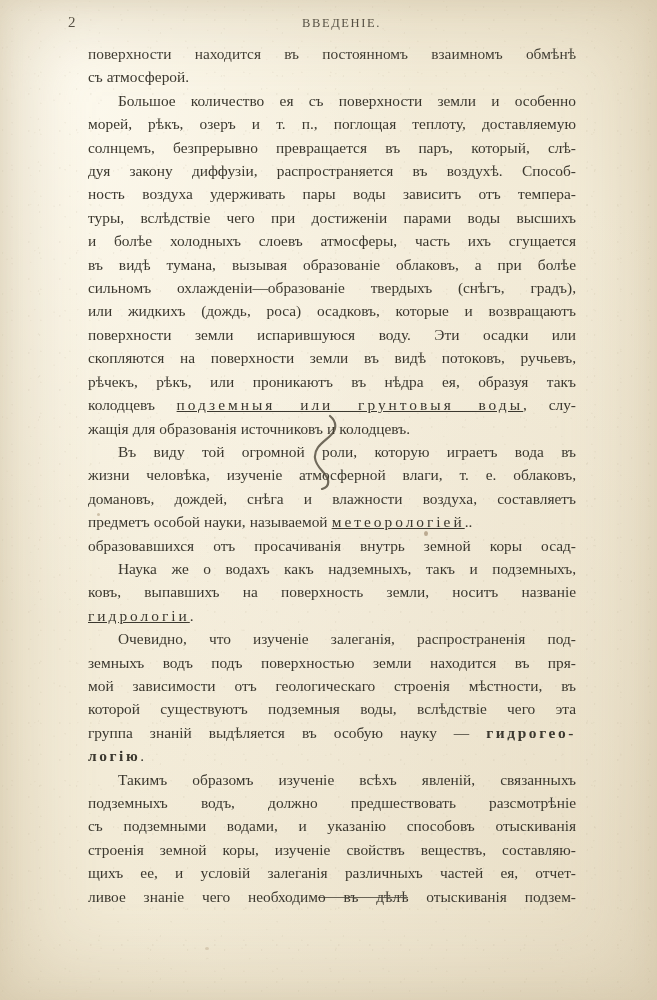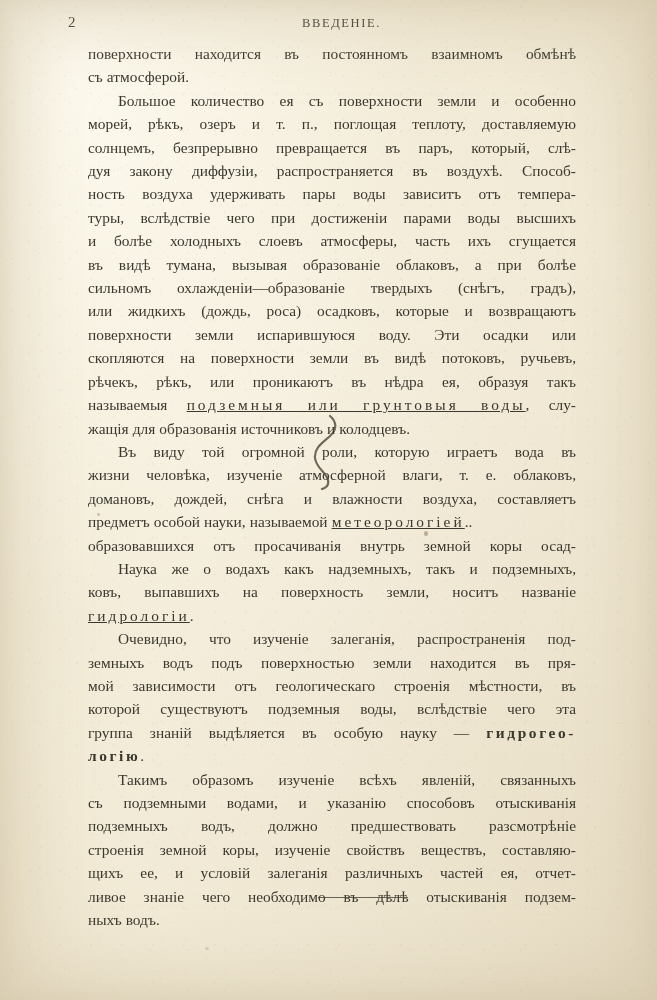--- a/index.html
+++ b/index.html
@@ -158,21 +158,21 @@
       <span class="ln j">дуя закону диффузіи, распространяется въ воздухѣ. Способ-</span>
       <span class="ln j">ность воздуха удерживать пары воды зависитъ отъ темпера-</span>
       <span class="ln j">туры, вслѣдствіе чего при достиженіи парами воды высшихъ</span>
       <span class="ln j">и болѣе холодныхъ слоевъ атмосферы, часть ихъ сгущается</span>
       <span class="ln j">въ видѣ тумана, вызывая образованіе облаковъ, а при болѣе</span>
       <span class="ln j">сильномъ охлажденіи—образованіе твердыхъ (снѣгъ, градъ),</span>
       <span class="ln j">или жидкихъ (дождь, роса) осадковъ, которые и возвращаютъ</span>
       <span class="ln j">поверхности земли испарившуюся воду. Эти осадки или</span>
       <span class="ln j">скопляются на поверхности земли въ видѣ потоковъ, ручьевъ,</span>
       <span class="ln j">рѣчекъ, рѣкъ, или проникаютъ въ нѣдра ея, образуя такъ</span>
-      <span class="ln j"><span>называемыя </span><span class="sp">подземныя или грунтовыя воды</span><span>, слу-</span></span>
+      <span class="ln j"><span>колодцевъ </span><span class="sp">подземныя или грунтовыя воды</span><span>, слу-</span></span>
       <span class="ln last">жащія для образованія источниковъ и колодцевъ.</span>
     </p>
 
     <p class="para">
       <span class="ln j"><span class="ind"></span><span>Въ виду той огромной роли, которую играетъ вода въ</span></span>
       <span class="ln j">жизни человѣка, изученіе атмосферной влаги, т. е. облаковъ,</span>
       <span class="ln j">домановъ, дождей, снѣга и влажности воздуха, составляетъ</span>
       <span class="ln last"><span>предметъ особой науки, называемой </span><span class="sp">метеорологіей</span><span>..</span></span>
     </p>
 
@@ -187,26 +187,25 @@
       <span class="ln j"><span class="ind"></span><span>Очевидно, что изученіе залеганія, распространенія под-</span></span>
       <span class="ln j">земныхъ водъ подъ поверхностью земли находится въ пря-</span>
       <span class="ln j">мой зависимости отъ геологическаго строенія мѣстности, въ</span>
       <span class="ln j">которой существуютъ подземныя воды, вслѣдствіе чего эта</span>
       <span class="ln j"><span>группа знаній выдѣляется въ   особую науку — </span><span class="sp2">гидрогео-</span></span>
       <span class="ln last"><span class="sp2">логію</span><span>.</span></span>
     </p>
 
     <p class="para">
       <span class="ln j"><span class="ind"></span><span>Такимъ образомъ изученіе всѣхъ явленій, связанныхъ</span></span>
+      <span class="ln j">подземныхъ водъ, должно предшествовать разсмотрѣніе</span>
       <span class="ln j">съ подземными водами, и указанію способовъ отыскиванія</span>
-      <span class="ln j">подземныхъ водъ, должно предшествовать разсмотрѣніе</span>
       <span class="ln j">строенія земной коры, изученіе свойствъ веществъ, составляю-</span>
       <span class="ln j">щихъ ее, и условій залеганія различныхъ частей ея, отчет-</span>
       <span class="ln j">ливое знаніе чего необходимо въ дѣлѣ отыскиванія подзем-</span>
-      <span class="ln last">ныхъ водъ.</span>
     </p>
 
   </div>
 
   <svg id="inkmark" viewBox="0 0 46 76" aria-hidden="true">
     <path d="M30 2 C36 7, 38 15, 30 22 C22 29, 14 34, 15 44 C16 54, 26 58, 28 66 C29 71, 26 74, 22 75" stroke-width="2.2"></path>
   </svg>
 
   <div class="fox" style="left:424px; top:531px; width:4px; height:5px; background:rgba(122,94,60,0.45);"></div>
   <div class="fox" style="left:97px; top:513px; width:3px; height:3px; background:rgba(130,102,66,0.35);"></div>

